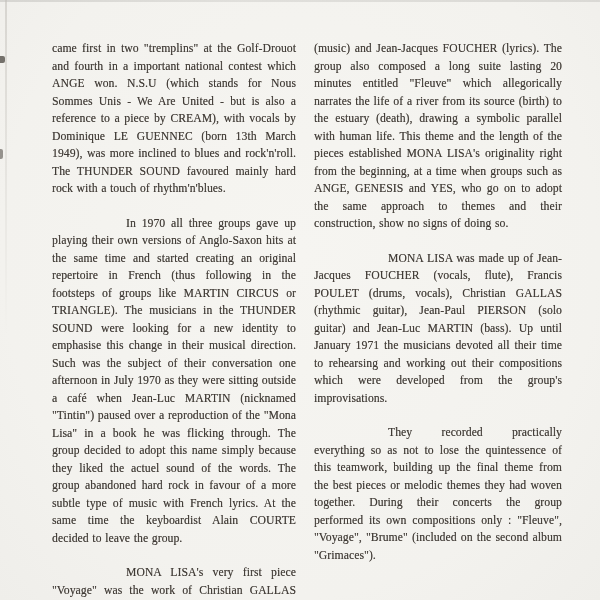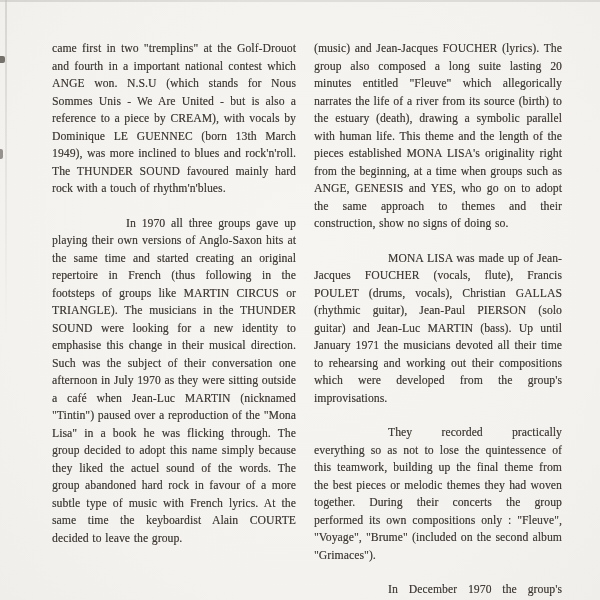--- a/index.html
+++ b/index.html
@@ -60,21 +60,21 @@
 <div class="page">
   <div class="top-edge"></div>
   <div class="left-edge-line"></div>
   <div class="left-tick-1"></div>
   <div class="left-tick-2"></div>
 
   <div class="columns">
     <div class="col left">
       <p>came first in two "tremplins" at the Golf-Drouot and fourth in a important national contest which ANGE won.  N.S.U (which stands for Nous Sommes Unis - We Are United - but is also a reference to a piece by CREAM), with vocals by Dominique LE GUENNEC (born 13th March 1949), was more inclined to blues and rock'n'roll. The THUNDER SOUND favoured mainly hard rock with a touch of rhythm'n'blues.</p>
       <p class="indent">In 1970 all three groups gave up playing their own versions of Anglo-Saxon hits at the same time and started creating an original repertoire in French (thus following in the footsteps of groups like MARTIN CIRCUS or TRIANGLE). The musicians in the THUNDER SOUND were looking for a new identity to emphasise this change in their musical direction. Such was the subject of their conversation one afternoon in July 1970 as they were sitting outside a café when Jean-Luc MARTIN (nicknamed "Tintin") paused over a reproduction of the "Mona Lisa" in a book he was flicking through. The group decided to adopt this name simply because they liked the actuel sound of the words. The group abandoned hard rock in favour of a more subtle type of music with French lyrics. At the same time the keyboardist Alain COURTE decided to leave the group.</p>
+      <p class="indent spread">MONA LISA's very first piece "Voyage" was the work of Christian GALLAS</p>
     </div>
     <div class="col right">
       <p>(music) and Jean-Jacques FOUCHER (lyrics). The group also composed a long suite lasting 20 minutes entitled "Fleuve" which allegorically narrates the life of a river from its source (birth) to the estuary (death), drawing a symbolic parallel with human life. This theme and the length of the pieces established MONA LISA's originality right from the beginning, at a time when groups such as ANGE, GENESIS and YES, who go on to adopt the same approach to themes and their construction, show no signs of doing so.</p>
       <p class="indent">MONA LISA was made up of Jean-Jacques FOUCHER (vocals, flute), Francis POULET (drums, vocals), Christian GALLAS (rhythmic guitar), Jean-Paul PIERSON (solo guitar) and Jean-Luc MARTIN (bass). Up until January 1971 the musicians devoted all their time to rehearsing and working out their compositions which were developed from the group's improvisations.</p>
       <p class="indent">They recorded practically everything so as not to lose the quintessence of this teamwork, building up the final theme from the best pieces or melodic themes they had woven together. During their concerts the group performed its own compositions only : "Fleuve", "Voyage", "Brume" (included on the second album "Grimaces").</p>
-      <p class="indent spread">In December 1970 the group's</p>
     </div>
   </div>
 </div>
 
 </body></html>

